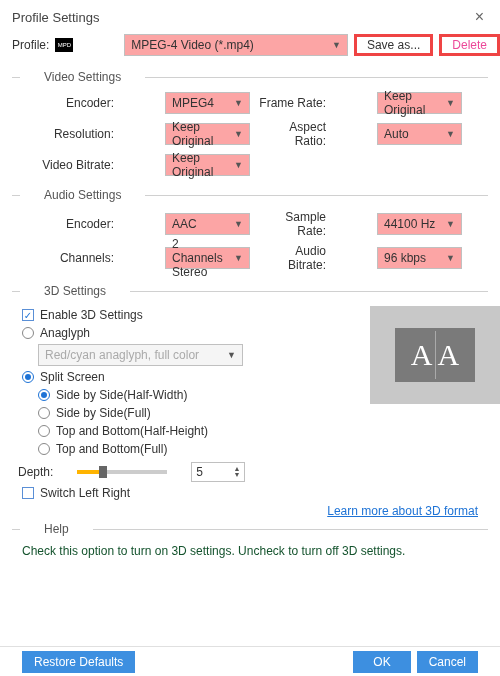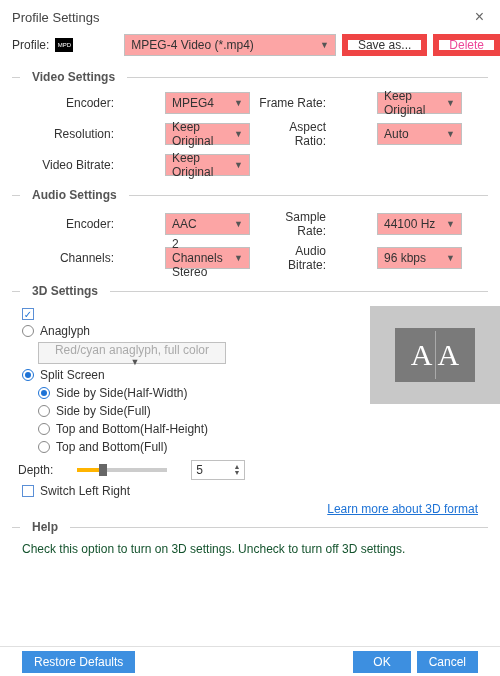--- a/index.html
+++ b/index.html
@@ -6,36 +6,36 @@
 body { width: 500px; height: 676px; background: #fff; color: #333; font-size: 12px; position: relative; }
 .titlebar { display: flex; align-items: center; justify-content: space-between; padding: 8px 12px 4px 12px; }
 .titlebar .title { font-size: 13px; color: #444; }
 .titlebar .close { font-size: 16px; color: #666; cursor: pointer; padding: 0 4px; }
 .profile-row { display: flex; align-items: center; padding: 4px 0 6px 12px; gap: 6px; }
 .profile-row .lbl { font-size: 12px; }
 .profile-row .icon-mpd { width: 18px; height: 14px; background: #000; color: #fff; font-size: 6px; line-height: 7px; display: flex; align-items: center; justify-content: center; letter-spacing: 0; }
 .select { border: 1px solid #c0c0c0; background: #fca5a5; height: 22px; display: flex; align-items: center; justify-content: space-between; padding: 0 6px; font-size: 12px; color: #333; margin-left: 45px; }
 .select .arrow { color: #555; font-size: 9px; margin-left: 6px; }
 .profile-select { flex: 1; }
-.btn { border: 6px solid #ef4444; background: #fff; height: 22px; padding: 0 10px; font-size: 12px; display: inline-flex; align-items: center; color: #333; cursor: pointer; }
+.btn { border: 3px solid #ef4444; background: #fff; height: 22px; padding: 0 10px; font-size: 12px; display: inline-flex; align-items: center; color: #333; cursor: pointer; }
 .btn.disabled { color: #ec4899; cursor: default; }
-.section-row { display: flex; align-items: center; margin: 8px 12px 2px 12px; gap: 12px; font-weight: bold; }
+.section-row { display: flex; align-items: center; margin: 8px 12px 2px 12px; gap: 24px; }
 .section-row .hr-short { width: 8px; height: 1px; background: #d0d0d0; }
 .section-row .sec-title { font-size: 12px; color: #555; }
 .section-row .hr-long { flex: 1; height: 1px; background: #d0d0d0; }
 .grid { display: grid; grid-template-columns: 92px 130px 70px 130px; column-gap: 6px; row-gap: 6px; padding: 6px 22px 4px 22px; align-items: center; }
 .grid .l { text-align: right; font-size: 12px; color: #333; }
 .sec3d { padding: 6px 22px 2px 22px; position: relative; }
 .checkbox { display: flex; align-items: center; gap: 6px; font-size: 12px; margin: 2px 0; }
 .cb { width: 12px; height: 12px; border: 1px solid #5a8fd6; background: #fff; display: inline-flex; align-items: center; justify-content: center; font-size: 10px; color: #1e73d6; }
 .radio { display: flex; align-items: center; gap: 6px; font-size: 12px; margin: 4px 0; }
 .rd { width: 12px; height: 12px; border: 1px solid #888; border-radius: 50%; display: inline-block; position: relative; }
 .rd.sel { border-color: #1e73d6; }
 .rd.sel::after { content: ""; position: absolute; width: 6px; height: 6px; background: #1e73d6; border-radius: 50%; left: 2px; top: 2px; }
-.disabled-select { color: #aaa; background: #f5f5f5; width: 188px; margin: 4px 0 4px 16px; flex-direction: column; }
+.disabled-select { color: #aaa; background: #f5f5f5; width: 205px; margin: 4px 0 4px 16px; }
 .sub { margin-left: 16px; }
 .depth-row { display: flex; align-items: center; gap: 24px; margin: 6px 0 4px -4px; }
 .slider-track { width: 90px; height: 4px; background: #ccc; position: relative; }
 .slider-fill { height: 4px; background: #ffb400; width: 25%; }
 .slider-thumb { width: 8px; height: 12px; background: #666; position: absolute; left: 22px; top: -4px; }
 .spinbox { border: 1px solid #c0c0c0; width: 54px; height: 20px; display: flex; align-items: center; justify-content: space-between; padding: 0 4px; font-size: 12px; }
 .spinbox .arrows { font-size: 7px; line-height: 6px; color: #555; }
 .preview { position: absolute; right: 0; top: 6px; width: 130px; height: 98px; background: #c8c8c8; display: flex; align-items: center; justify-content: center; }
 .preview-inner { width: 80px; height: 54px; background: #7a7a7a; display: flex; align-items: center; justify-content: center; }
 .preview-inner span { color: #fff; font-size: 30px; font-family: Georgia, serif; }
@@ -137,20 +137,21 @@
 </div>
 
 <div class="section-row">
   <div class="hr-short"></div>
   <span class="sec-title">3D Settings</span>
   <div class="hr-long"></div>
 </div>
 <div class="sec3d">
   <div class="checkbox">
     <span class="cb">✓</span>
+    <span>Enable 3D Settings</span>
   </div>
 
   <div class="radio">
     <span class="rd"></span>
     <span>Anaglyph</span>
   </div>
   <div class="select disabled-select">
     <span>Red/cyan anaglyph, full color</span>
     <span class="arrow">▼</span>
   </div>

